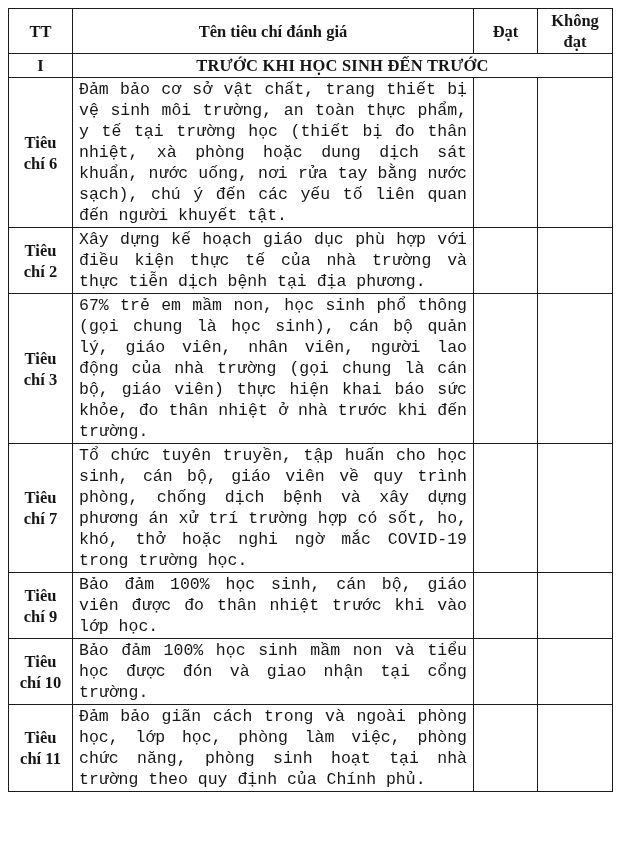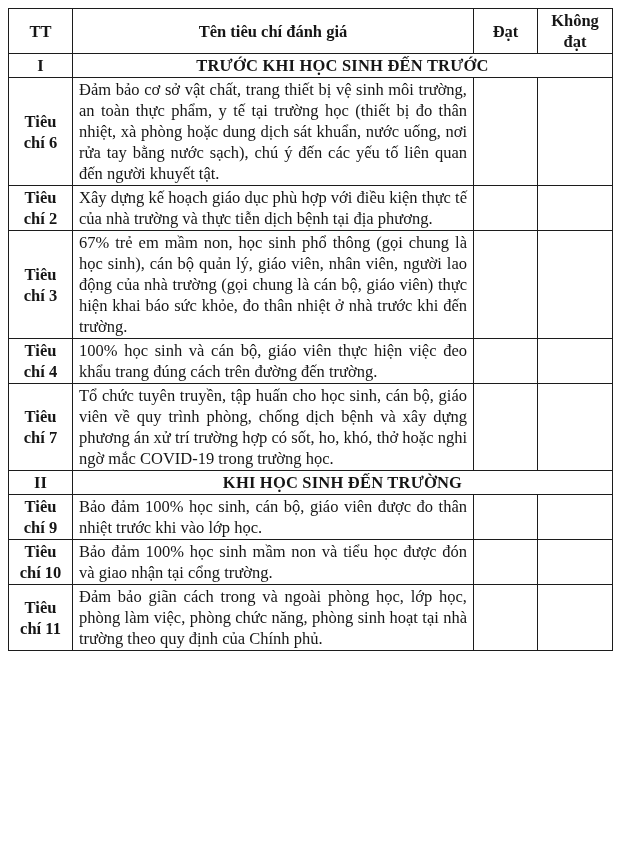--- a/index.html
+++ b/index.html
@@ -56,20 +56,21 @@
     padding: 1px 2px;
   }
   td.crit-id {
     font-weight: bold;
     text-align: center;
     padding: 1px 4px;
   }
   td.crit-text {
     text-align: justify;
     text-justify: inter-word;
+    font-family: Liberation Mono, monospace;
   }
   td.mark-cell {
     
   }
 </style>
 </head>
 <body>
 
 <div class="page">
   <table class="criteria-table">
@@ -105,34 +106,24 @@
           <td class="mark-cell"></td>
           <td class="mark-cell"></td>
         </tr>
         <tr>
           <td class="crit-id">Tiêu chí 3</td>
           <td class="crit-text">67% trẻ em mầm non, học sinh phổ thông (gọi chung là học sinh), cán bộ quản lý, giáo viên, nhân viên, người lao động của nhà trường (gọi chung là cán bộ, giáo viên) thực hiện khai báo sức khỏe, đo thân nhiệt ở nhà trước khi đến trường.</td>
           <td class="mark-cell"></td>
           <td class="mark-cell"></td>
         </tr>
         <tr>
-          <td class="crit-id">Tiêu chí 4</td>
-          <td class="crit-text">100% học sinh và cán bộ, giáo viên thực hiện việc đeo khẩu trang đúng cách trên đường đến trường.</td>
-          <td class="mark-cell"></td>
-          <td class="mark-cell"></td>
-        </tr>
-        <tr>
           <td class="crit-id">Tiêu chí 7</td>
           <td class="crit-text">Tổ chức tuyên truyền, tập huấn cho học sinh, cán bộ, giáo viên về quy trình phòng, chống dịch bệnh và xây dựng phương án xử trí trường hợp có sốt, ho, khó, thở hoặc nghi ngờ mắc COVID-19 trong trường học.</td>
           <td class="mark-cell"></td>
           <td class="mark-cell"></td>
-        </tr>
-        <tr>
-          <td class="section-tt">II</td>
-          <td class="section-title" colspan="3">KHI HỌC SINH ĐẾN TRƯỜNG</td>
         </tr>
         <tr>
           <td class="crit-id">Tiêu chí 9</td>
           <td class="crit-text">Bảo đảm 100% học sinh, cán bộ, giáo viên được đo thân nhiệt trước khi vào lớp học.</td>
           <td class="mark-cell"></td>
           <td class="mark-cell"></td>
         </tr>
         <tr>
           <td class="crit-id">Tiêu chí 10</td>
           <td class="crit-text">Bảo đảm 100% học sinh mầm non và tiểu học được đón và giao nhận tại cổng trường.</td>

